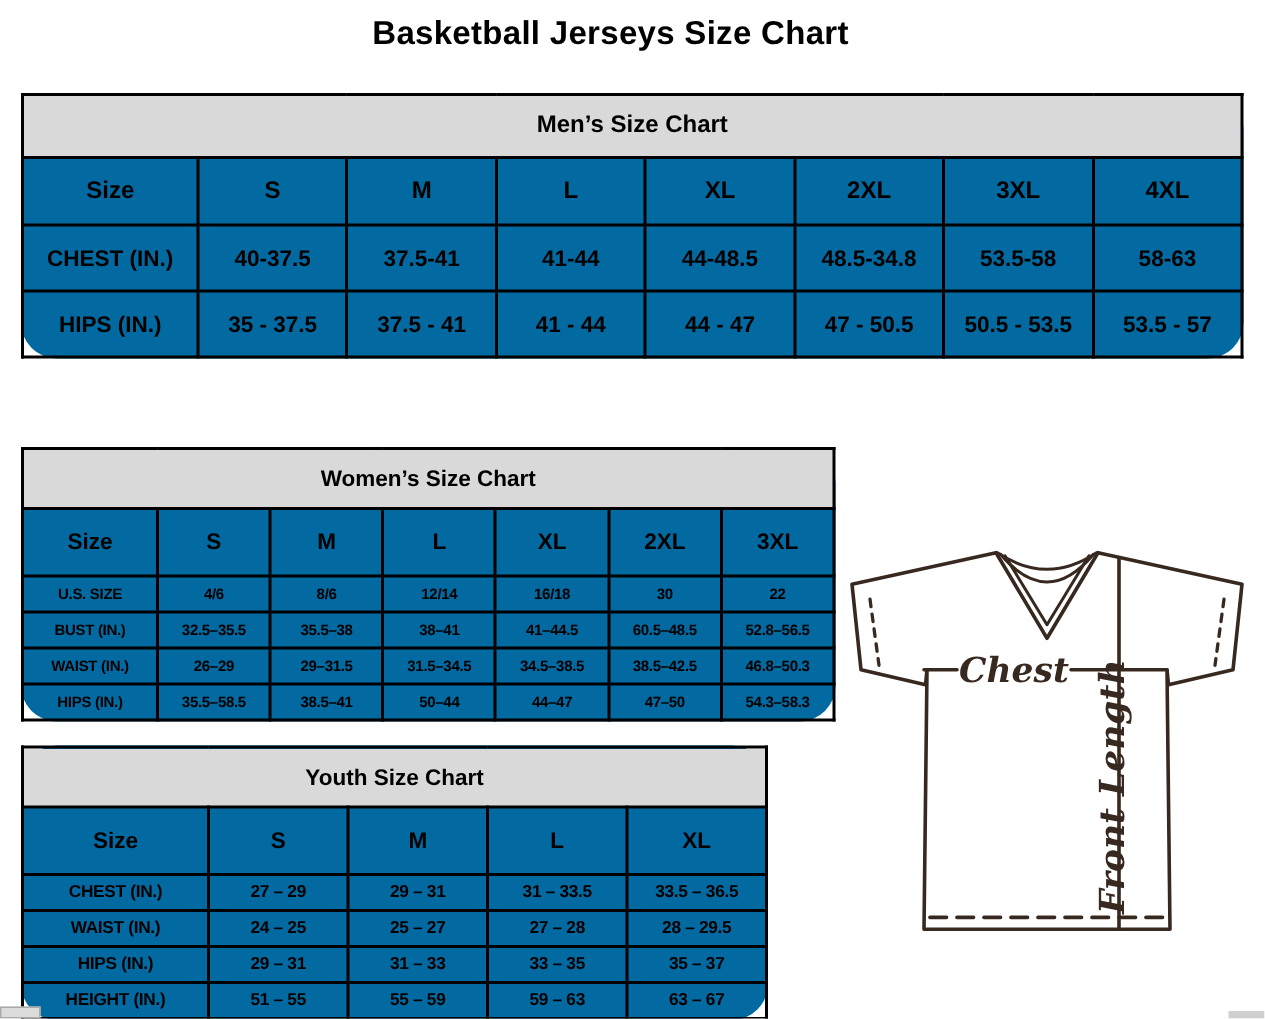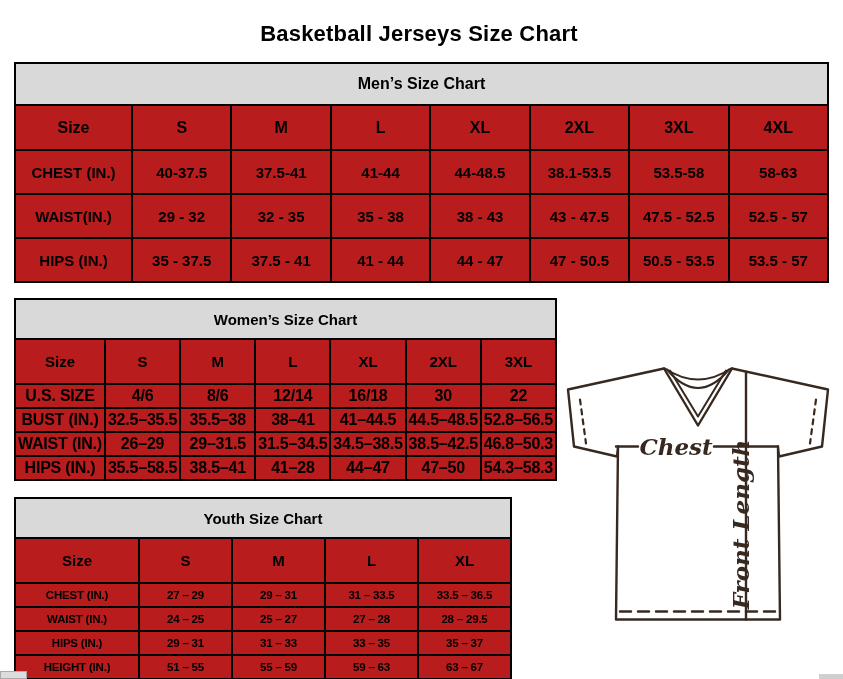--- a/index.html
+++ b/index.html
@@ -1,43 +1,43 @@
 <!DOCTYPE html>
 <html><head>
 <meta charset="utf-8">
 <style>
   html,body { margin:0; padding:0; }
   body {
     width:843px; height:679px; background:#ffffff; position:relative;
     font-family:"Liberation Sans", sans-serif; color:#000; overflow:hidden;
   }
   .page-title {
-    position:absolute; top:5px; left:0; width:806px; margin:16px;
+    position:absolute; top:5px; left:0; width:806px; margin:4px;
     text-align:center; font-size:22px; font-weight:bold; letter-spacing:0.2px;
   }
   table.tbl {
-    position:absolute; border-collapse:collapse; table-layout:fixed; background:#b91c1c;
+    position:absolute; border-collapse:collapse; table-layout:fixed; background:#0369a1;border-radius:24px;
   }
   .tbl th, .tbl td {
     border:2px solid #000; text-align:center; vertical-align:middle;
     padding:0; font-weight:bold; white-space:nowrap; overflow:hidden;
   }
   .bar-cell { background:#d9d9d9; }
 
   
   .men { left:14px; top:62px; width:815px; }
   .men .bar-cell   { height:40px; font-size:16px; }
   .men .size-row th{ height:43px; font-size:16px; }
   .men .data-row td{ height:42px; font-size:15px; }
 
   
   .women { left:14px; top:298px; width:543px; }
   .women .bar-cell    { height:38px; font-size:15px; }
   .women .size-row th { height:43px; font-size:15px; }
-  .women .data-row td { height:22px; font-size:16px; letter-spacing:-0.2px; }
+  .women .data-row td { height:22px; font-size:10px; letter-spacing:-0.2px; }
 
   
   .youth { left:14px; top:497px; width:498px; }
   .youth .bar-cell    { height:38px; font-size:15px; }
   .youth .size-row th { height:43px; font-size:15px; }
   .youth .data-row td { height:22px; font-size:11.5px; letter-spacing:-0.2px; }
 
   
   .jersey { position:absolute; left:556px; top:358px; width:283px; height:278px; }
   .jersey text {
@@ -79,33 +79,23 @@
     <th>2XL</th>
     <th>3XL</th>
     <th>4XL</th>
   </tr>
   <tr class="data-row">
     <td>CHEST (IN.)</td>
     <td>40-37.5</td>
     <td>37.5-41</td>
     <td>41-44</td>
     <td>44-48.5</td>
-    <td>38.1-53.5</td>
+    <td>48.5-34.8</td>
     <td>53.5-58</td>
     <td>58-63</td>
-  </tr>
-  <tr class="data-row">
-    <td>WAIST(IN.)</td>
-    <td>29 - 32</td>
-    <td>32 - 35</td>
-    <td>35 - 38</td>
-    <td>38 - 43</td>
-    <td>43 - 47.5</td>
-    <td>47.5 - 52.5</td>
-    <td>52.5 - 57</td>
   </tr>
   <tr class="data-row">
     <td>HIPS (IN.)</td>
     <td>35 - 37.5</td>
     <td>37.5 - 41</td>
     <td>41 - 44</td>
     <td>44 - 47</td>
     <td>47 - 50.5</td>
     <td>50.5 - 53.5</td>
     <td>53.5 - 57</td>
@@ -144,37 +134,37 @@
     <td>16/18</td>
     <td>30</td>
     <td>22</td>
   </tr>
   <tr class="data-row">
     <td>BUST (IN.)</td>
     <td>32.5–35.5</td>
     <td>35.5–38</td>
     <td>38–41</td>
     <td>41–44.5</td>
-    <td>44.5–48.5</td>
+    <td>60.5–48.5</td>
     <td>52.8–56.5</td>
   </tr>
   <tr class="data-row">
     <td>WAIST (IN.)</td>
     <td>26–29</td>
     <td>29–31.5</td>
     <td>31.5–34.5</td>
     <td>34.5–38.5</td>
     <td>38.5–42.5</td>
     <td>46.8–50.3</td>
   </tr>
   <tr class="data-row">
     <td>HIPS (IN.)</td>
     <td>35.5–58.5</td>
     <td>38.5–41</td>
-    <td>41–28</td>
+    <td>50–44</td>
     <td>44–47</td>
     <td>47–50</td>
     <td>54.3–58.3</td>
   </tr>
 </tbody>
   </table>
 
 <table class="tbl youth">
   <colgroup>
       <col style="width:124px">

